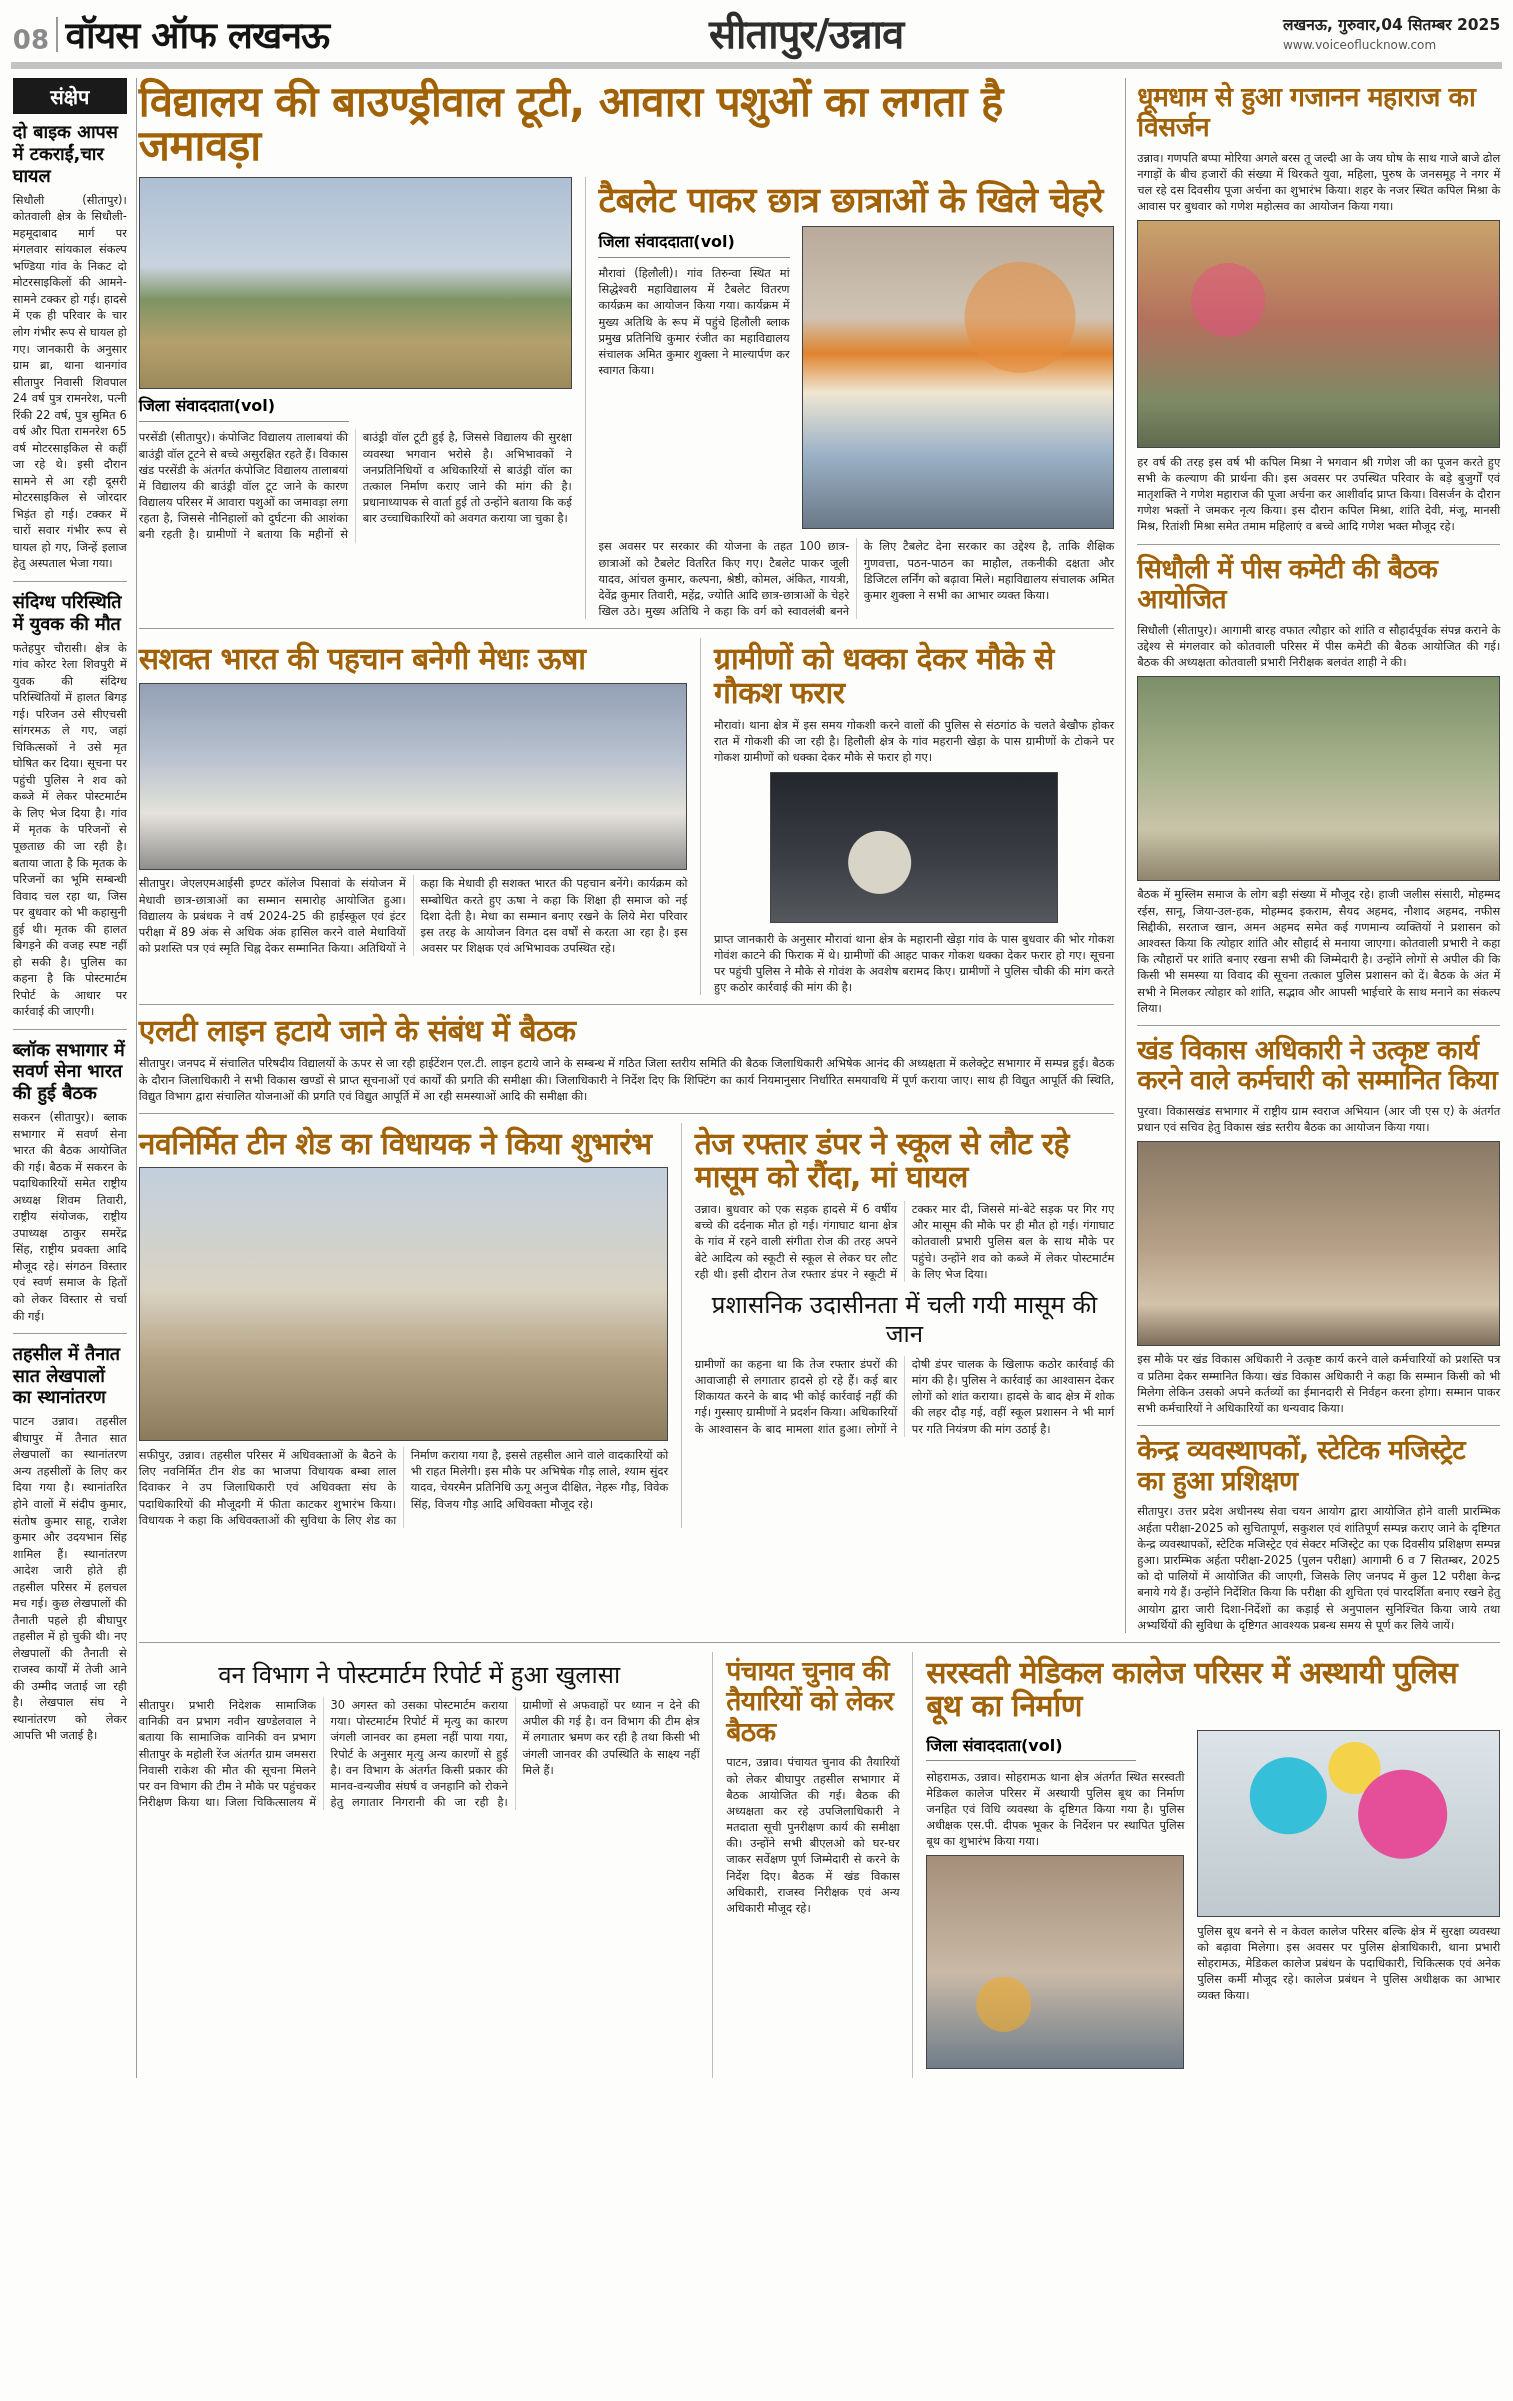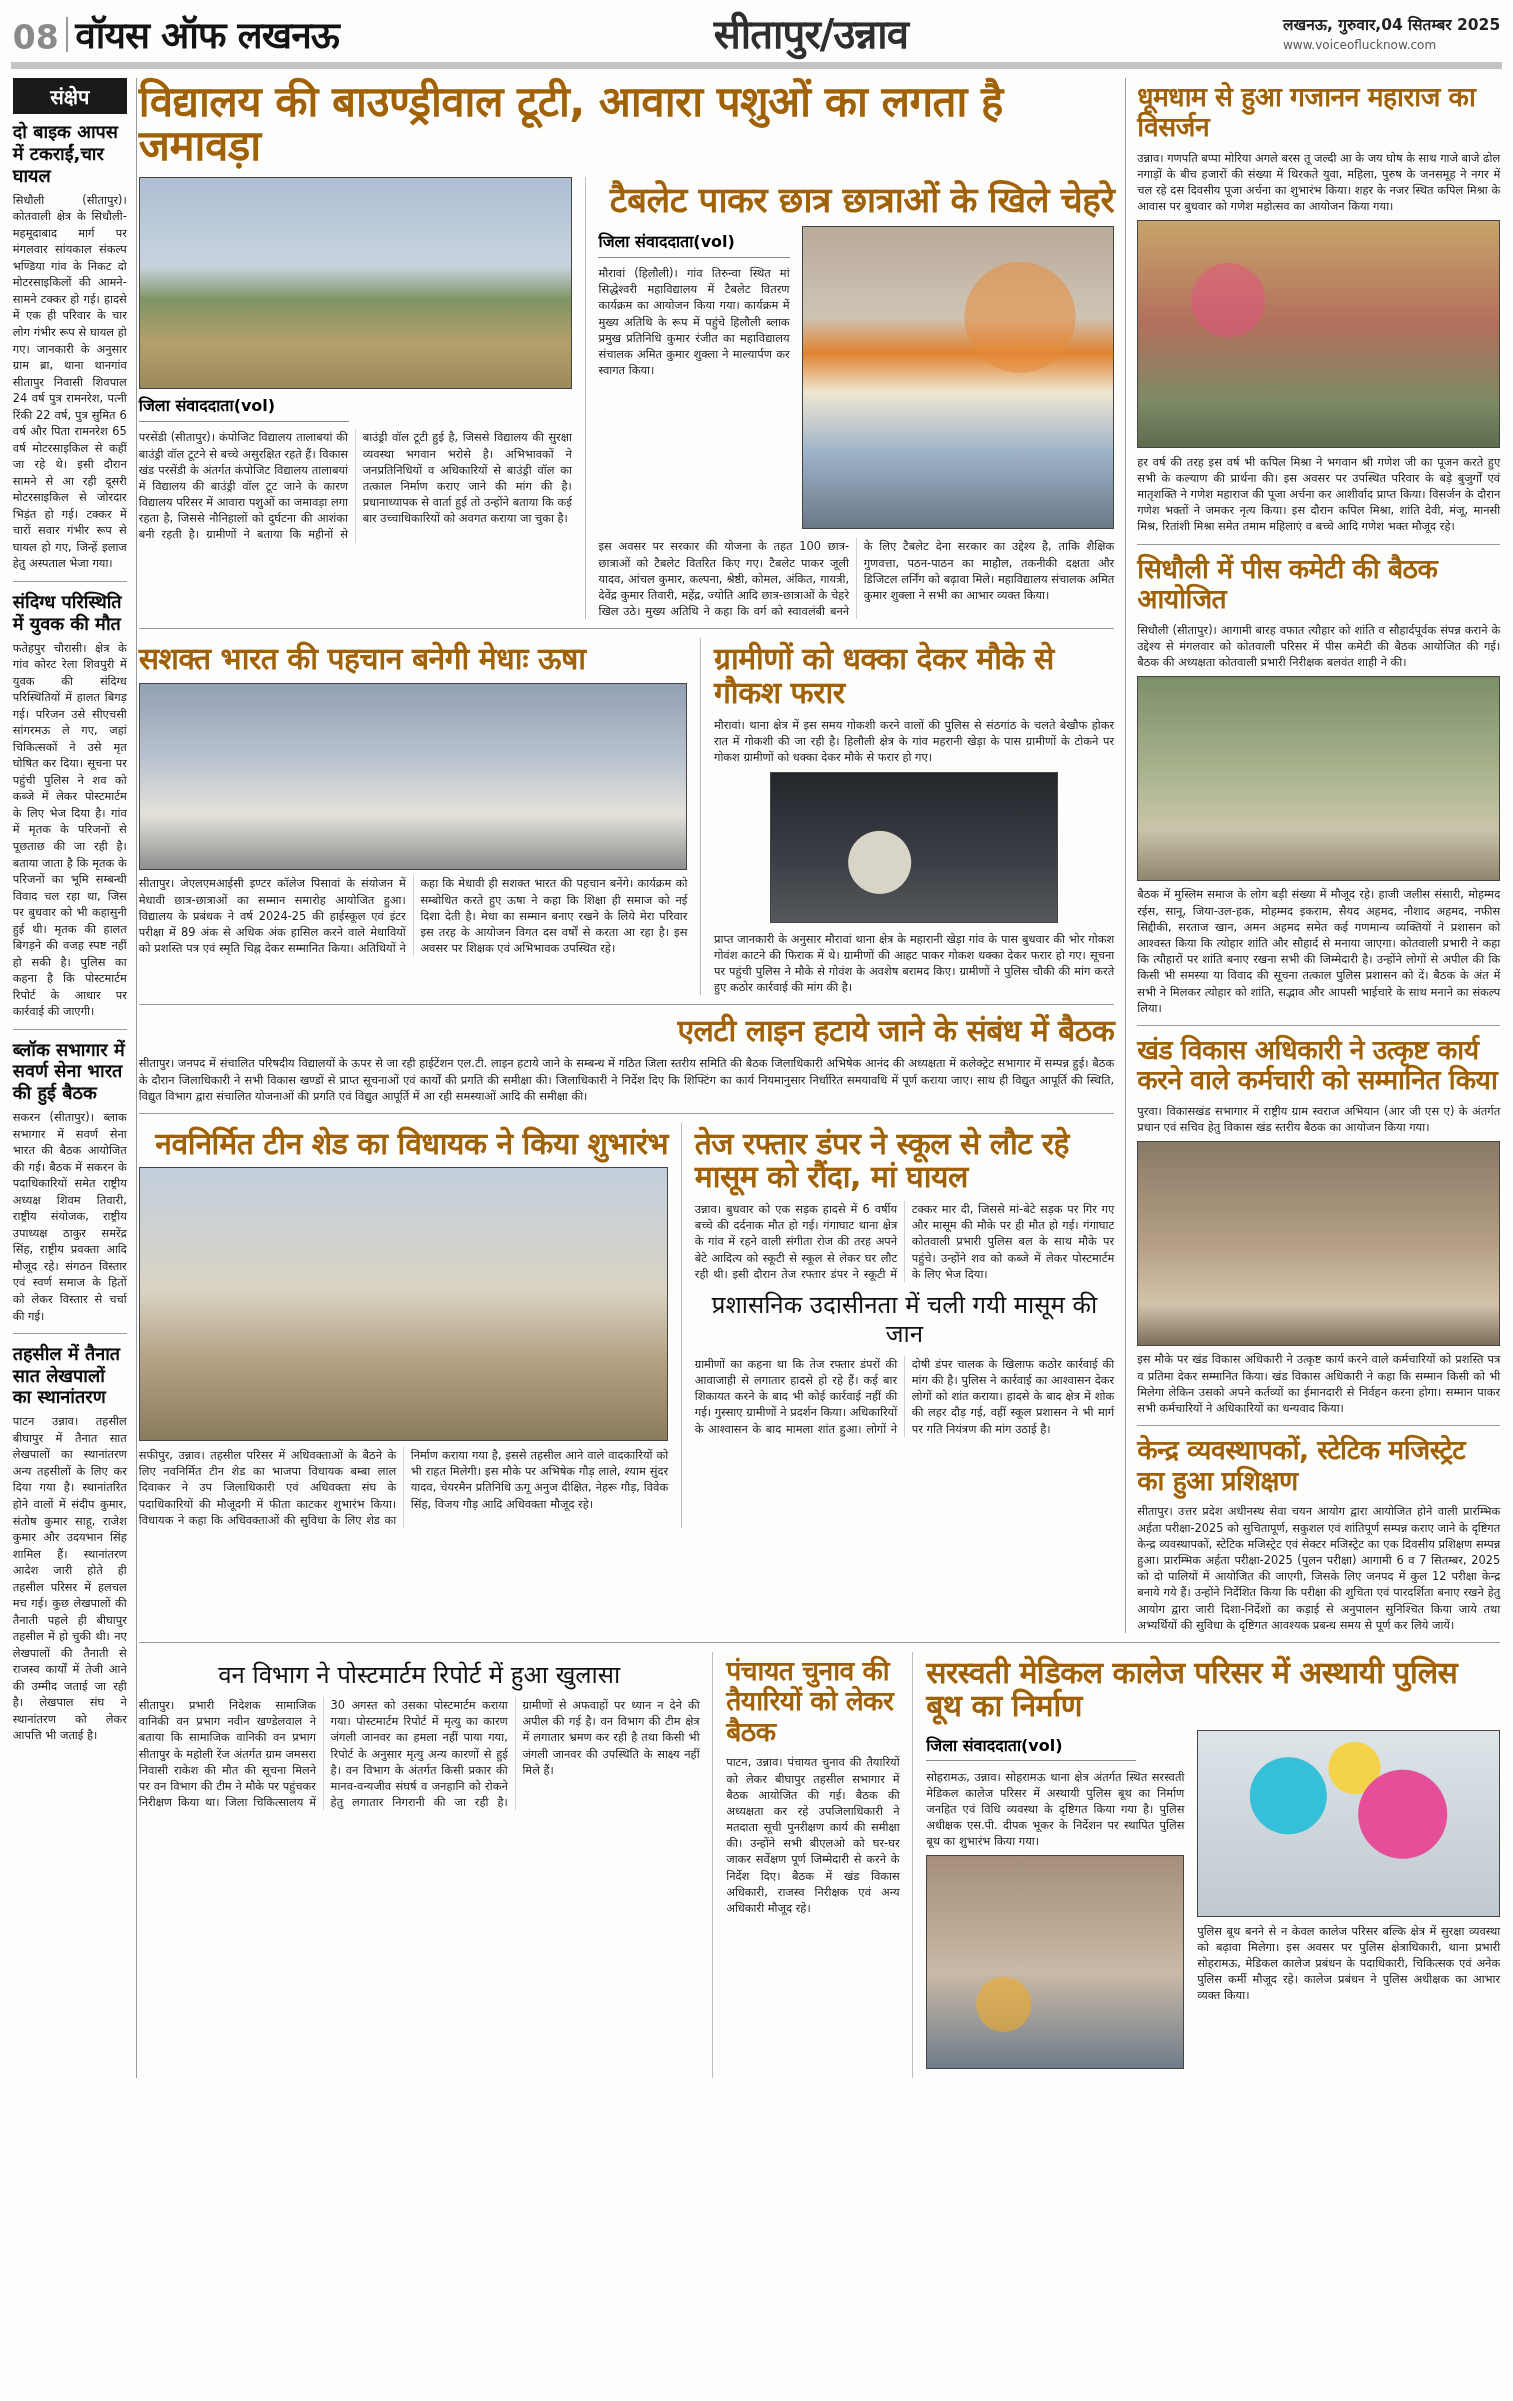--- a/index.html
+++ b/index.html
@@ -2,21 +2,21 @@
 <html lang="hi" style="font-size:14.6px"><head>
 <meta charset="utf-8">
 <style>
   * { margin:0; padding:0; box-sizing:border-box; }
   body { background:#e8e8e8; font-family:"DejaVu Sans", sans-serif; }
   .page { width:1513px; min-height:2401px; margin:0 auto; background:#fdfdfc; color:#1b1b1b; overflow:hidden; }
 
   
   .masthead { display:flex; align-items:flex-end; justify-content:space-between; padding:12.8px 12.8px 5.5px 12.8px; }
   .mh-left { display:flex; align-items:flex-end; gap:7.3px; }
-  .page-num { font-size:33px; font-weight:bold; color:#8a8a8a; line-height:.9; }
+  .page-num { font-size:26px; font-weight:bold; color:#8a8a8a; line-height:.9; }
   .mh-bar { width:1.8px; height:35px; background:#9a9a9a; }
   .paper-name { font-size:37px; font-weight:bold; color:#141414; line-height:.9; letter-spacing:-0.9px; }
   .section-name { font-size:40px; font-weight:bold; color:#2e2e2e; line-height:.9; letter-spacing:-0.9px; }
   .mh-right { text-align:left; }
   .dateline { font-size:15.5px; font-weight:bold; color:#222; }
   .website { font-size:12px; color:#555; margin-top:3.7px; }
   .mh-rule { height:7.3px; background:#c3c3c3; margin:3.7px 11px 0 11px; }
 
   
   .page-body { display:flex; gap:2px; padding:9px 12.8px 18px 12.8px; }
@@ -26,21 +26,21 @@
   .main-col { flex:1; min-width:0; border-right:0.9px solid #9a9a9a; padding-right:11px; }
   .right-col { width:363px; flex:none; }
   .bottom-band { display:flex; gap:12.8px; border-top:0.9px solid #9a9a9a; margin-top:9px; padding-top:9px; }
 
   
   .hl { font-weight:bold; color:#a16207; letter-spacing:-0.5px; }
   .hl-banner { font-size:42px; line-height:1.05; margin:1.8px 0 9px 0; }
   .hl-xl { font-size:35px; line-height:1.1; margin:3.7px 0 7.3px 0; }
   .hl-lg { font-size:30px; line-height:1.12; margin:3.7px 0 7.3px 0; }
   .hl-md { font-size:26.5px; line-height:1.15; margin:3.7px 0 7.3px 0; }
-  .hl-center { text-align:right; }
+  .hl-center { text-align:left; }
   .subhead { font-size:24px; line-height:1.2; font-weight:normal; color:#111; text-align:center; margin:9px 0 7.3px 0; }
   .body-text { font-size:11.4px; line-height:1.42; text-align:justify; color:#1e1e1e; }
   .cols-2 { column-count:2; column-gap:14.6px; column-rule:0.9px solid #d0d0d0; }
   .cols-3 { column-count:3; column-gap:14.6px; column-rule:0.9px solid #d0d0d0; }
   .byline { font-weight:bold; font-size:16px; color:#000000; padding-bottom:4.6px; border-bottom:1.4px solid #888; margin:3.7px 0 7.3px 0; max-width:210px; }
   .photo { border:0.9px solid #444; width:100%; }
   .art-sep { border-top:0.9px solid #9a9a9a; margin:9px 0; }
 
   
   .sankshep-box { background:#1a1a1a; color:#fff; font-weight:bold; font-size:20px; text-align:center; padding:4.6px 3.7px; margin-bottom:7.3px; }

